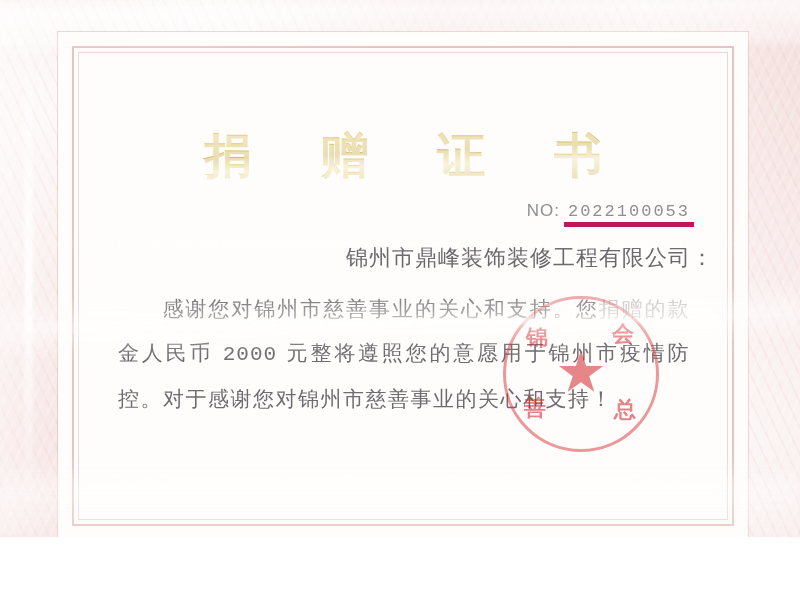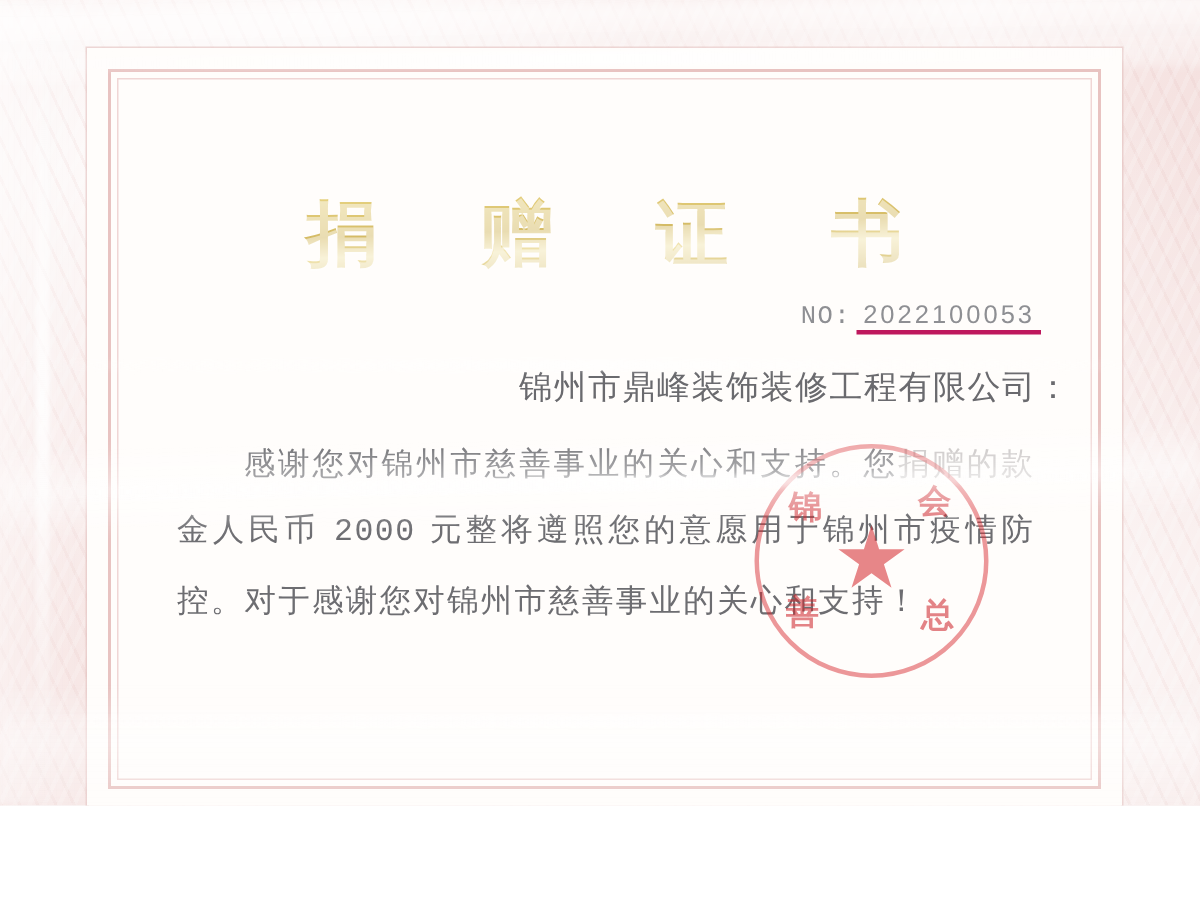--- a/index.html
+++ b/index.html
@@ -120,24 +120,24 @@
 
   
   .no-row {
     text-align: right;
     margin-top: 18px;
     padding-right: 20px;
     font-size: 17px;
     color: #8e8f93;
     letter-spacing: 1px;
   }
-  .no-label { font-family: Liberation Mono, monospace; }
+  .no-label { font-family: Liberation Sans, sans-serif; }
   .no-value {
-    font-family: Liberation Sans, sans-serif;
-    border-bottom: 3px solid #be185d;
+    font-family: Liberation Mono, monospace;
+    border-bottom: 5px solid #be185d;
     padding: 0 4px 1px 4px;
     margin-left: 4px;
     letter-spacing: 2px;
   }
 
   
   .recipient {
     margin-top: 22px;
     padding-left: 26px;
     font-family: "DejaVu Sans", "Liberation Sans", sans-serif;

